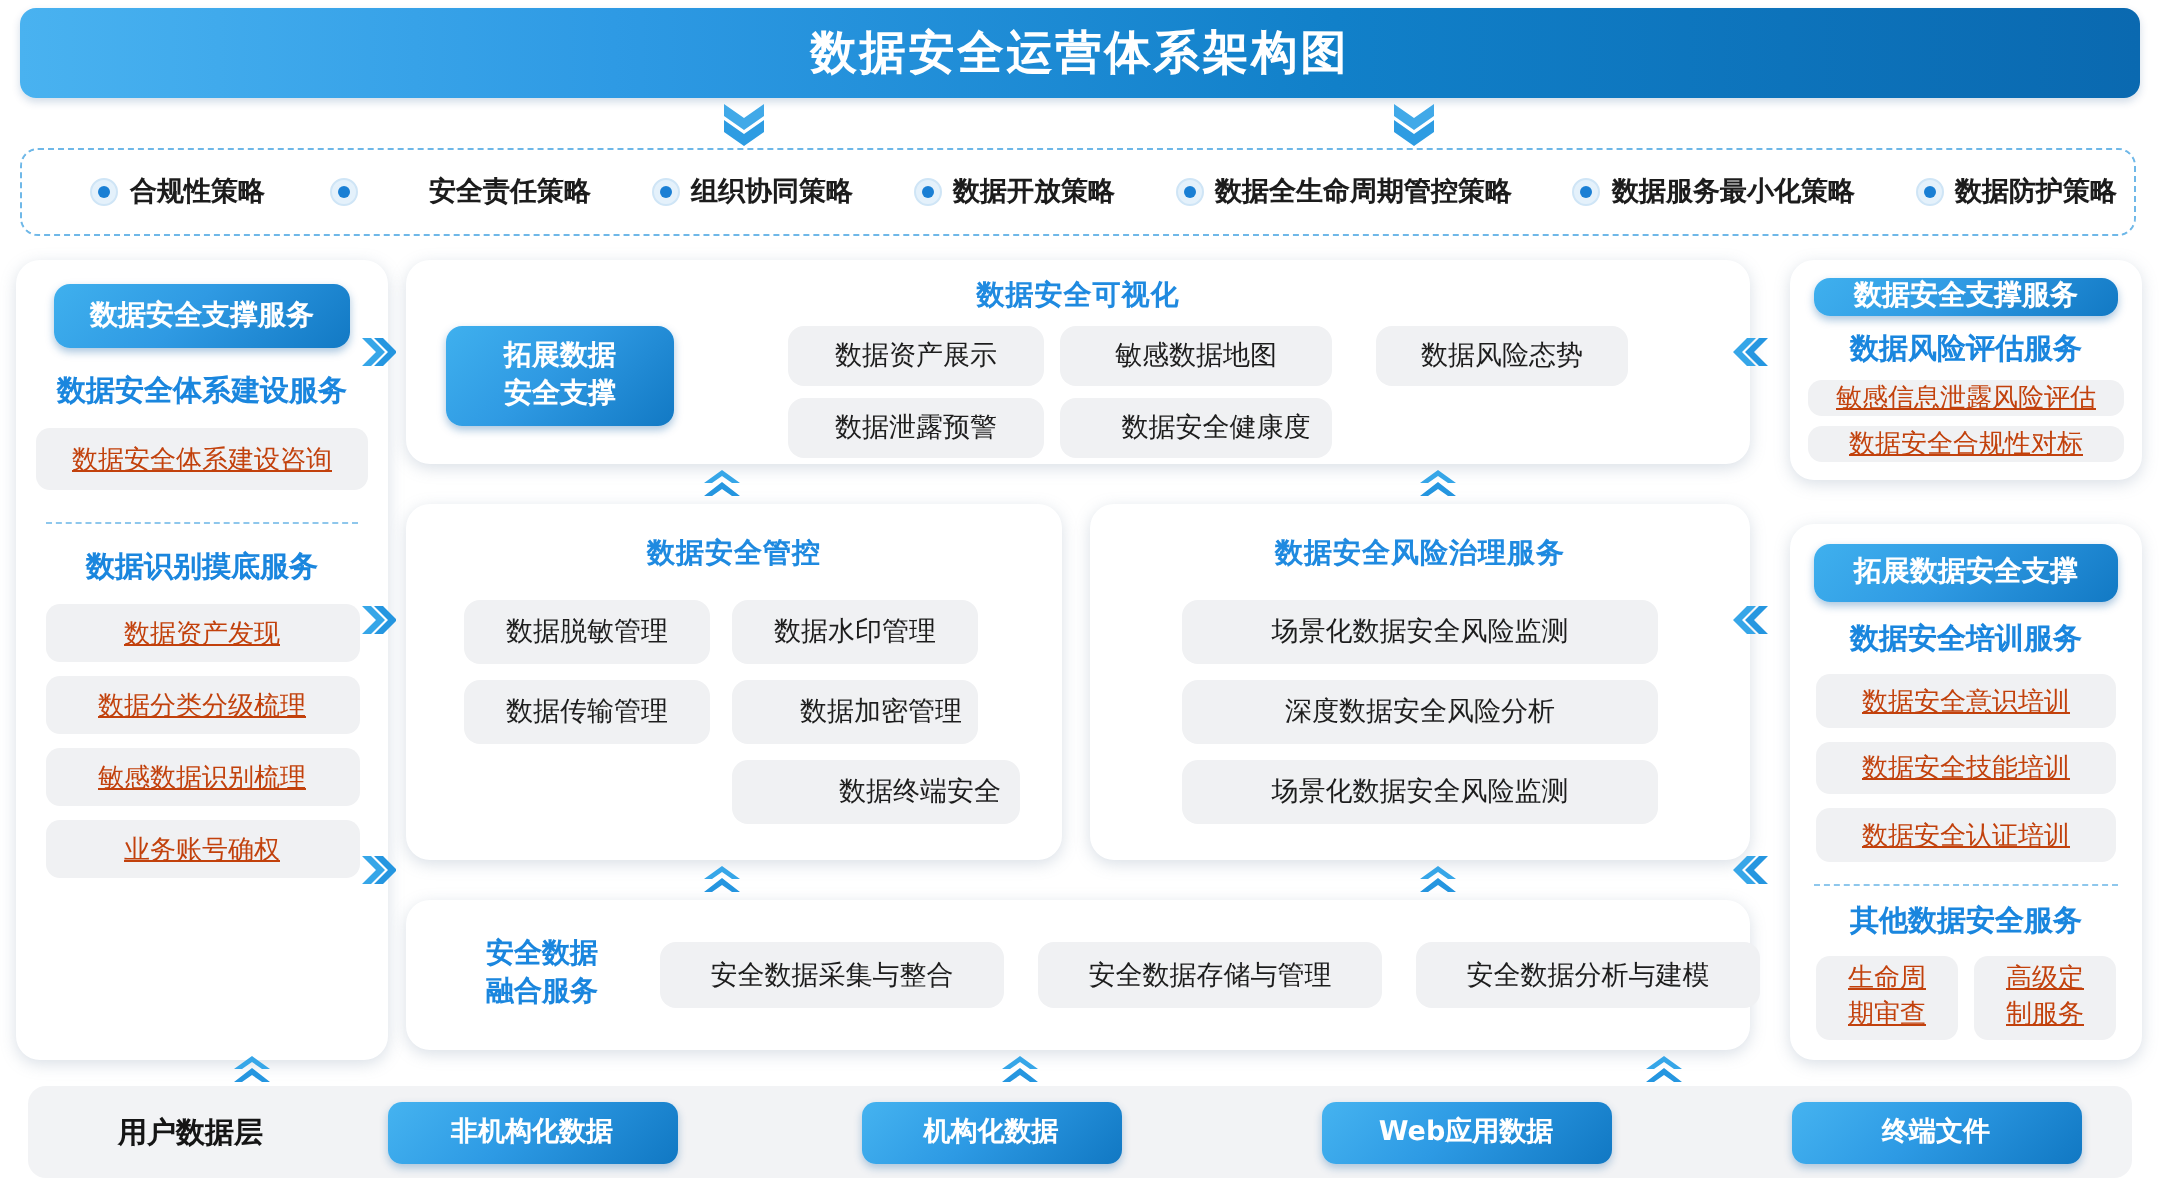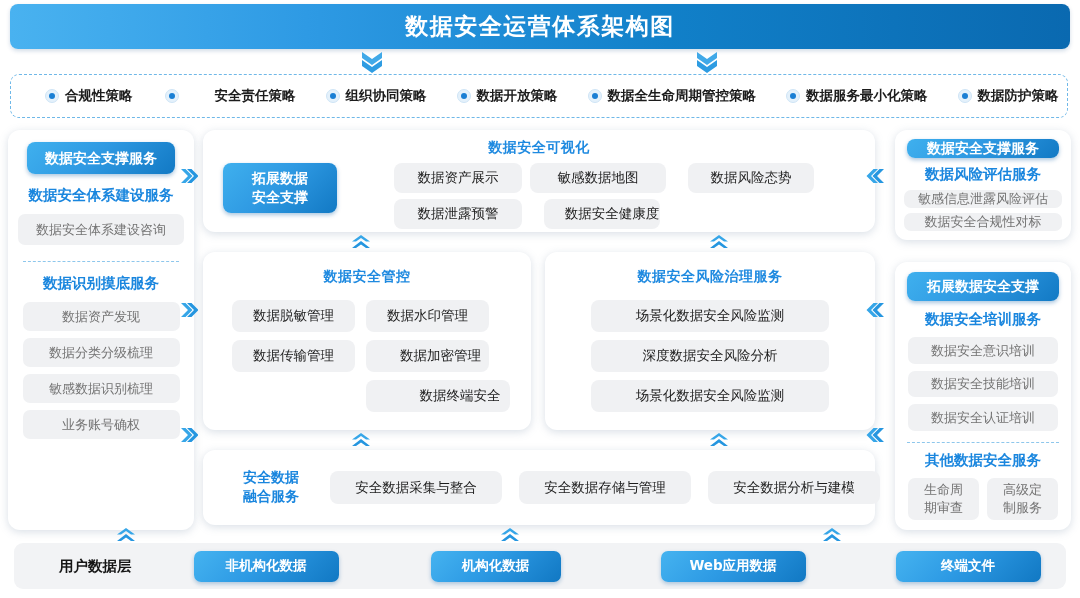--- a/index.html
+++ b/index.html
@@ -74,23 +74,24 @@
     color:#1a86de;font-weight:bold;font-size:14px;line-height:1.35;text-align:center;
   }
   .dashed-sep{border-top:1.4px dashed #8ec7ec;}
 
   
   .side-card{position:absolute;background:#fff;border-radius:12px;
     box-shadow:0 2px 8px rgba(120,140,165,.28);box-sizing:border-box;
     display:flex;flex-direction:column;align-items:center;}
   .side-head{font-size:14.5px;font-weight:bold;color:#1a86de;text-align:center;}
   .side-pill{
-    background:#f0f1f3;border-radius:7px;font-size:13px;color:#737373;
+    background:#f0f1f3;border-radius:7px;font-size:13px;color:#c2410c;
     display:flex;align-items:center;justify-content:center;text-align:center;
     box-sizing:border-box;
+    text-decoration:underline;
   }
 
   
   .bottom-bar{
     position:absolute;left:14px;top:543px;width:1052px;height:46px;
     background:#f2f3f5;border-radius:9px;display:flex;align-items:center;
     box-sizing:border-box;
   }
   .bottom-label{font-size:14.5px;font-weight:bold;color:#151515;}
   .bottom-pill{
@@ -208,21 +209,21 @@
 
     <div class="blue-pill" style="position:absolute;left:20px;top:33px;width:114px;height:50px;flex-direction:column;">
       <span>拓展数据</span>
       <span>安全支撑</span>
     </div>
 
     <div class="pill" style="position:absolute;left:191px;top:33px;width:128px;height:30px;">数据资产展示</div>
     <div class="pill" style="position:absolute;left:327px;top:33px;width:136px;height:30px;">敏感数据地图</div>
     <div class="pill" style="position:absolute;left:485px;top:33px;width:126px;height:30px;">数据风险态势</div>
     <div class="pill" style="position:absolute;left:191px;top:69px;width:128px;height:30px;">数据泄露预警</div>
-    <div class="pill" style="position:absolute;left:341px;top:69px;width:116px;height:30px;padding-left:20px;">数据安全健康度</div>
+    <div class="pill" style="position:absolute;left:327px;top:69px;width:136px;height:30px;padding-left:20px;">数据安全健康度</div>
   </div>
 
   <div class="chev chev-up" style="left:351px;top:234px;">
     <svg width="20" height="16" viewBox="0 0 20 16">
         <path d="M10 1 L19 7.5 L15 7.5 L10 4 L5 7.5 L1 7.5 Z" fill="#36a6e8"></path>
         <path d="M10 7 L19 14 L15 14 L10 10.5 L5 14 L1 14 Z" fill="#2596e0"></path>
       </svg>
   </div>
   <div class="chev chev-up" style="left:709px;top:234px;">
     <svg width="20" height="16" viewBox="0 0 20 16">

